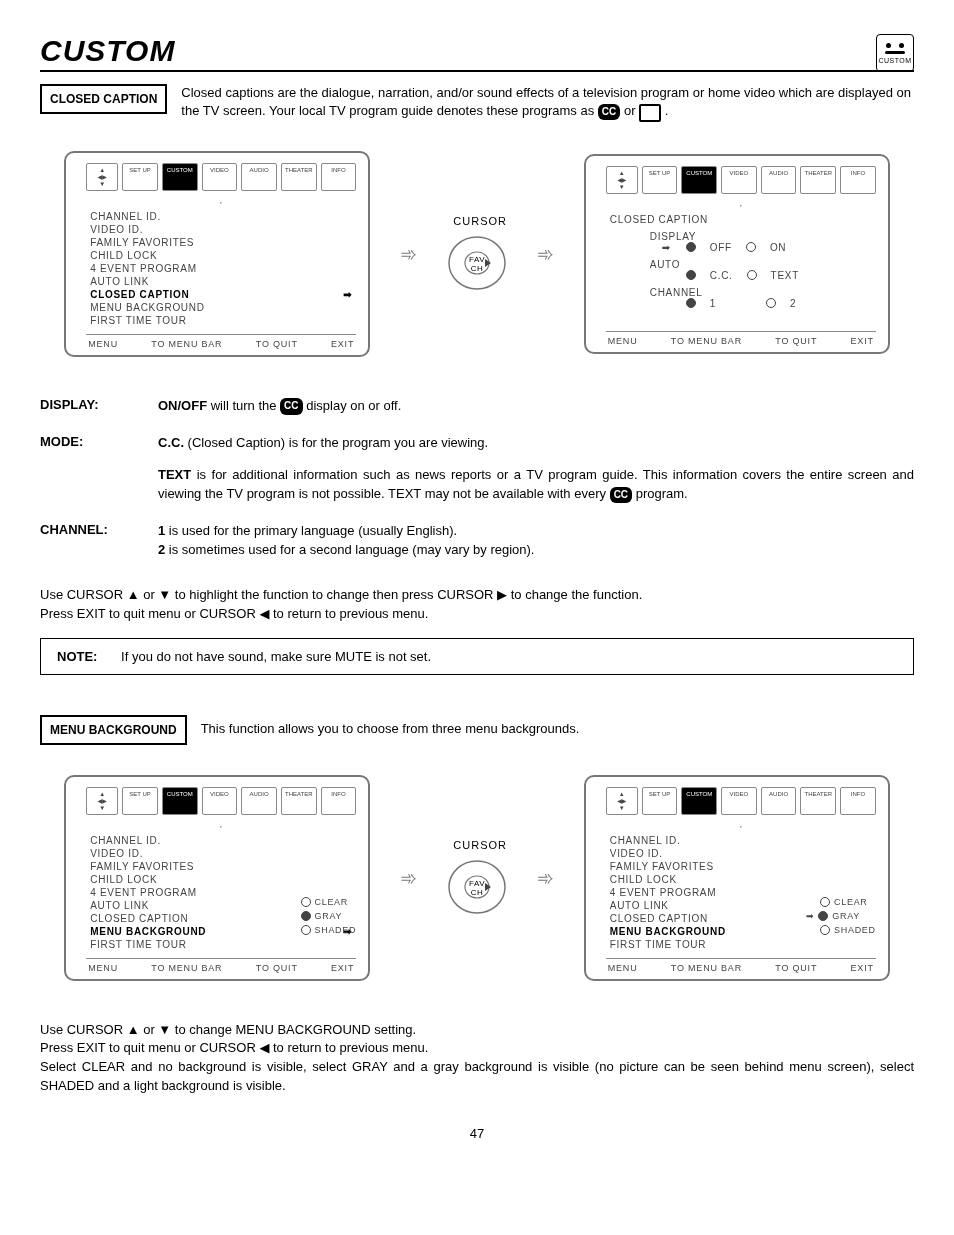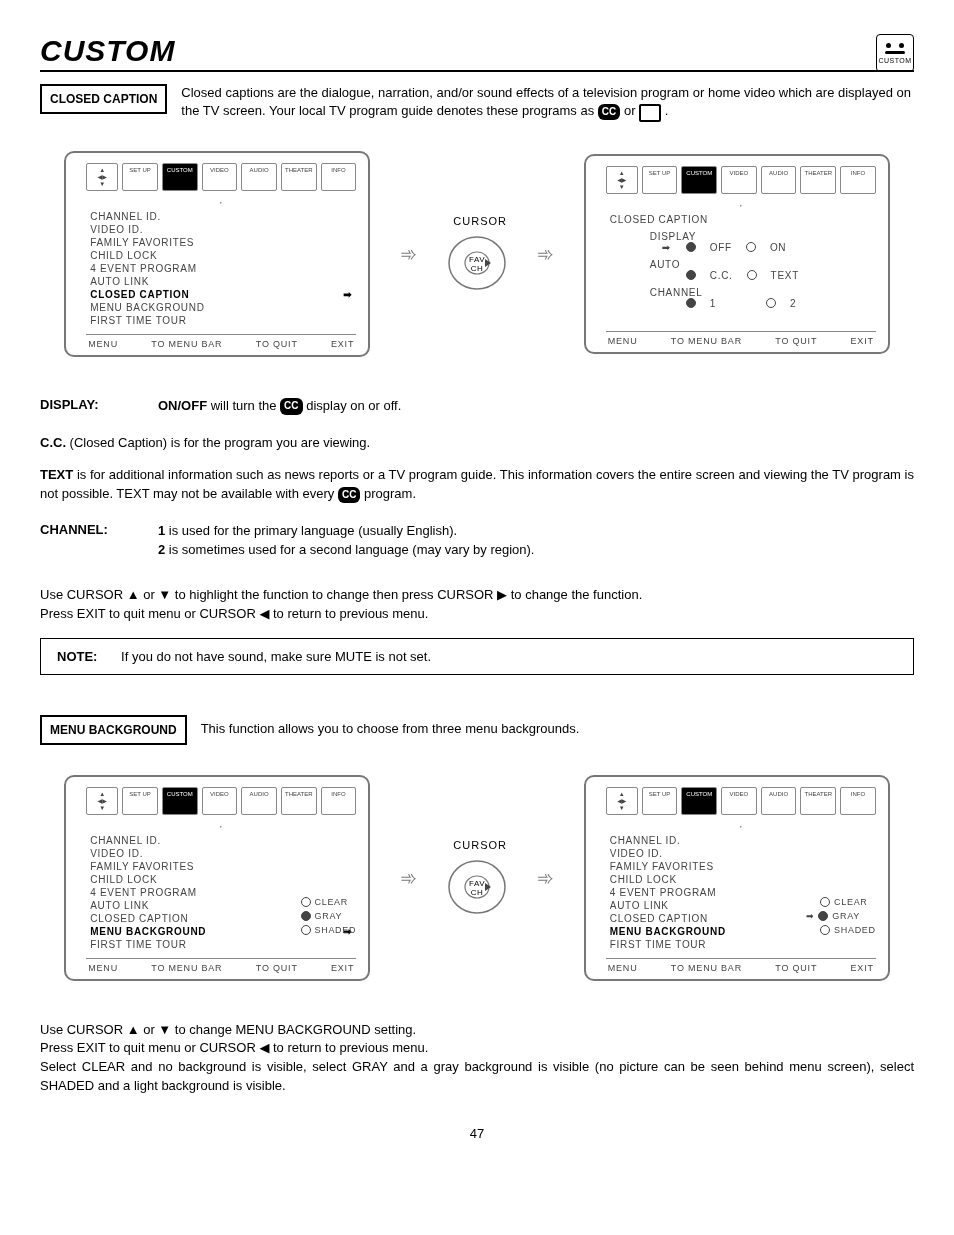--- a/index.html
+++ b/index.html
@@ -290,20 +290,21 @@
   </div>
 
   <div class="def">
     <div class="label">DISPLAY:</div>
     <div class="body">
       <b>ON/OFF</b><span> will turn the </span><span class="cc-chip">CC</span><span> display on or off.</span>
     </div>
   </div>
 
   <div class="def">
+    <div class="label">MODE:</div>
     <div class="body">
       <div style="margin-bottom:14px;">
         <b>C.C.</b><span> (Closed Caption) is for the program you are viewing.</span>
       </div>
       <div>
         <b>TEXT</b><span> is for additional information such as news reports or a TV program guide.  This information covers the entire screen and viewing the TV program is not possible.  TEXT may not be available with every </span><span class="cc-chip">CC</span><span> program.</span>
       </div>
     </div>
   </div>
 

